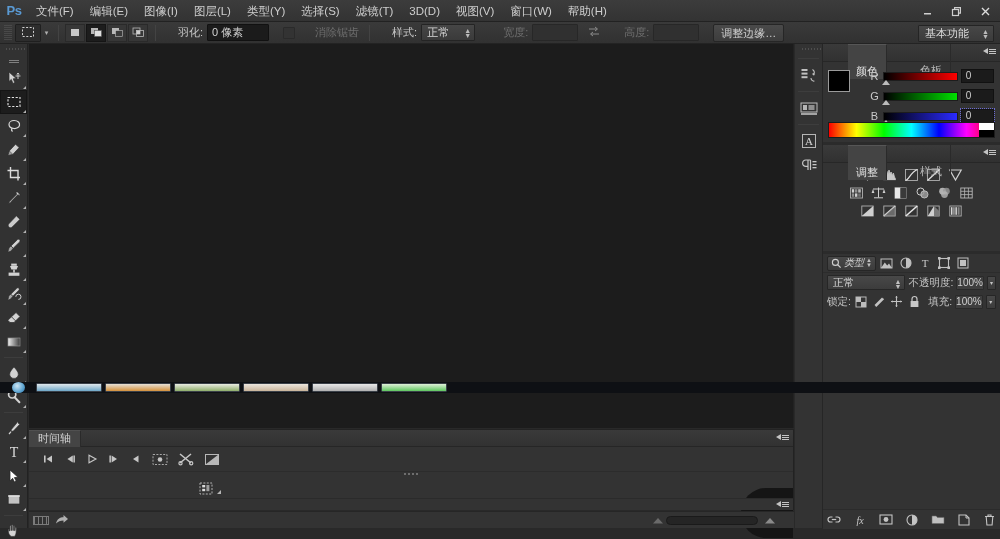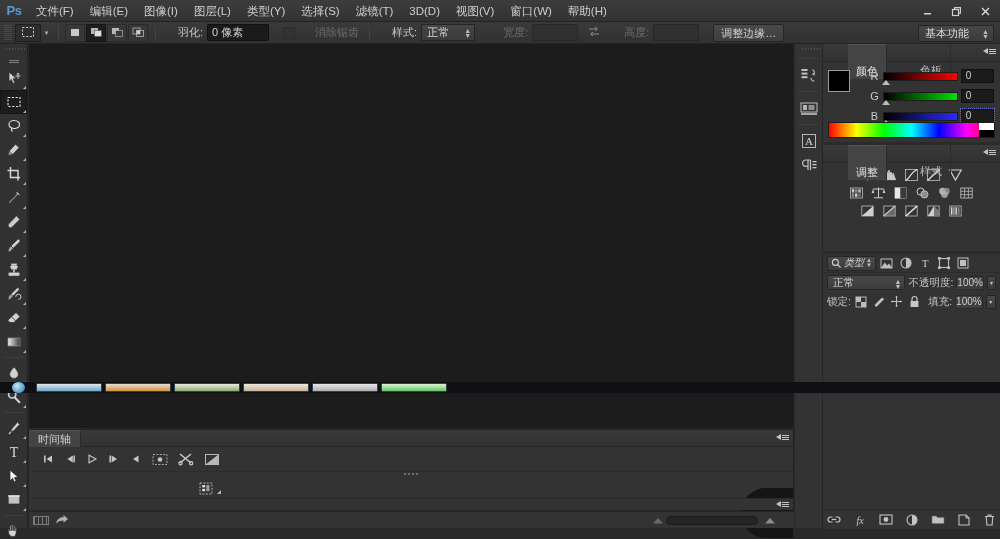--- a/index.html
+++ b/index.html
@@ -111,21 +111,21 @@
     background:#1c1c1c; border-right:1px solid #222;
   }
 
   
   .timeline {
     position:absolute; left:29px; top:429px; width:765px; height:81px;
     background:#333333; border-top:1px solid #232323; border-right:1px solid #222;
   }
   .tl-tabbar {
     height:17px; background:linear-gradient(#3a3a3a,#323232);
-    border-bottom:1px solid #262626; display:flex; align-items:center; position:relative;
+    border-bottom:1px solid #262626; display:flex; align-items:center; position:relative;font-family:Liberation Mono, monospace;
   }
   .tl-tab {
     height:17px; line-height:17px; padding:0 9px; font-size:11px; color:#cfcfcf;
     background:#444444; border-right:1px solid #2a2a2a; border-top:1px solid #505050;
   }
   .panel-menu { position:absolute; right:4px; top:4px; display:flex; align-items:center; gap:1px; }
   .pm-tri { width:0; height:0; border-top:3px solid transparent; border-bottom:3px solid transparent; border-right:5px solid #c4c4c4; }
   .pm-lines { display:flex; flex-direction:column; gap:1px; }
   .pm-lines i { display:block; width:7px; height:1px; background:#c4c4c4; }
   .tl-ctrlrow { height:25px; display:flex; align-items:center; padding-left:8px; gap:0px; border-bottom:1px solid #2c2c2c; }

